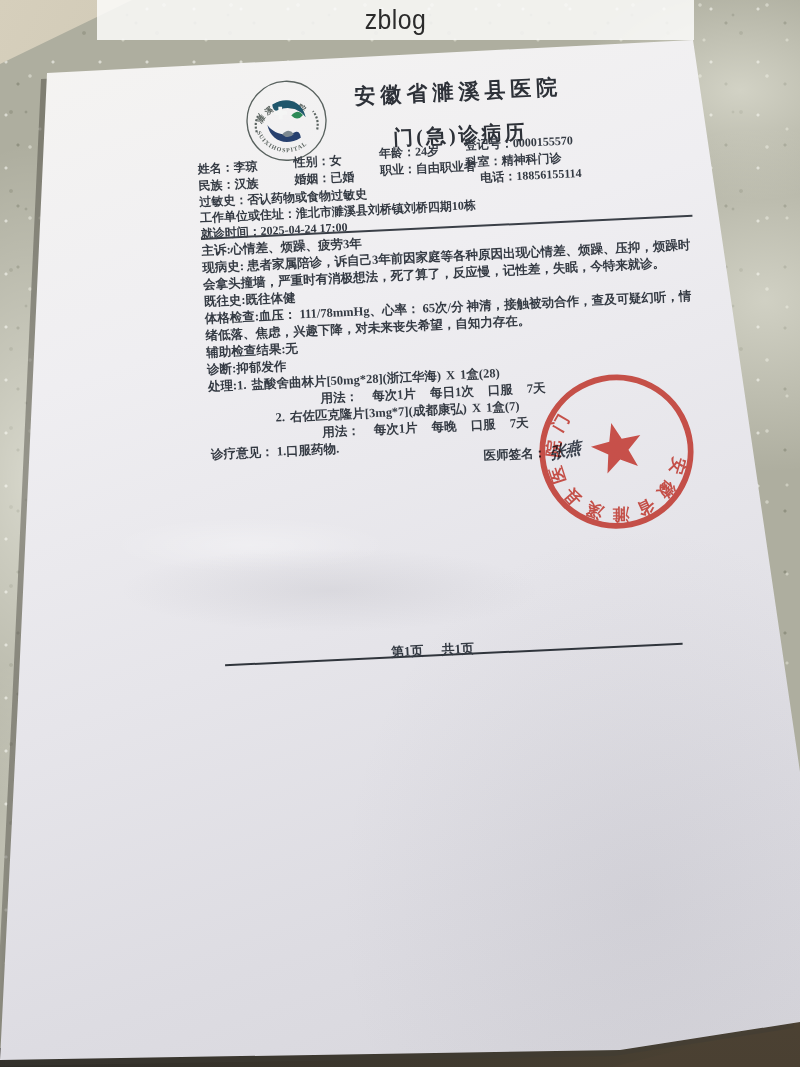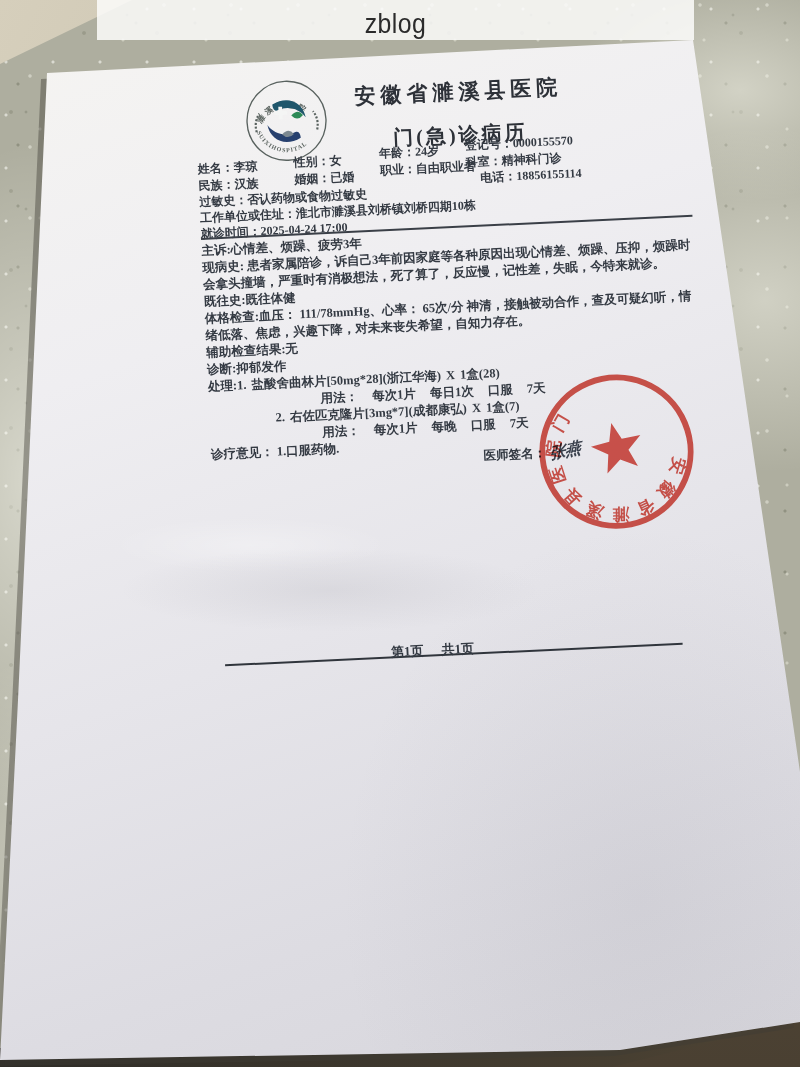--- a/index.html
+++ b/index.html
@@ -58,21 +58,21 @@
     color:#343a43;white-space:nowrap;}
   .signature{display:inline-block;font-style:italic;font-size:16px;color:#3a414d;
     transform:rotate(-9deg) skewX(-9deg);margin-left:3px;font-weight:700;}
   .stamp{position:absolute;left:467px;top:321px;width:168px;height:168px;
     transform:rotate(-155deg);opacity:0.88;mix-blend-mode:multiply;}
   .footer-line{position:absolute;left:150px;top:599px;width:458px;height:1.6px;background:#30353c;}
   .footer-text{position:absolute;left:248px;top:586px;width:220px;text-align:center;
     font-size:13px;font-weight:700;color:#343a43;white-space:nowrap;}
   .footer-text span{margin:0 9px;}
   .header-bar{position:absolute;left:97px;top:0;width:597px;height:40px;
-    background:rgba(252,252,250,0.86);display:flex;align-items:flex-end;justify-content:center;}
+    background:rgba(252,252,250,0.86);display:flex;align-items:center;justify-content:center;}
   .header-title{font-family:"Liberation Sans",sans-serif;font-size:27px;font-weight:200;
     color:#2b2b2b;letter-spacing:0.5px;transform:scaleX(0.92);}
 </style>
 </head>
 <body>
 
 <div class="scene">
 
   <div class="sparkle"></div>
   <div class="corner-band"></div>

